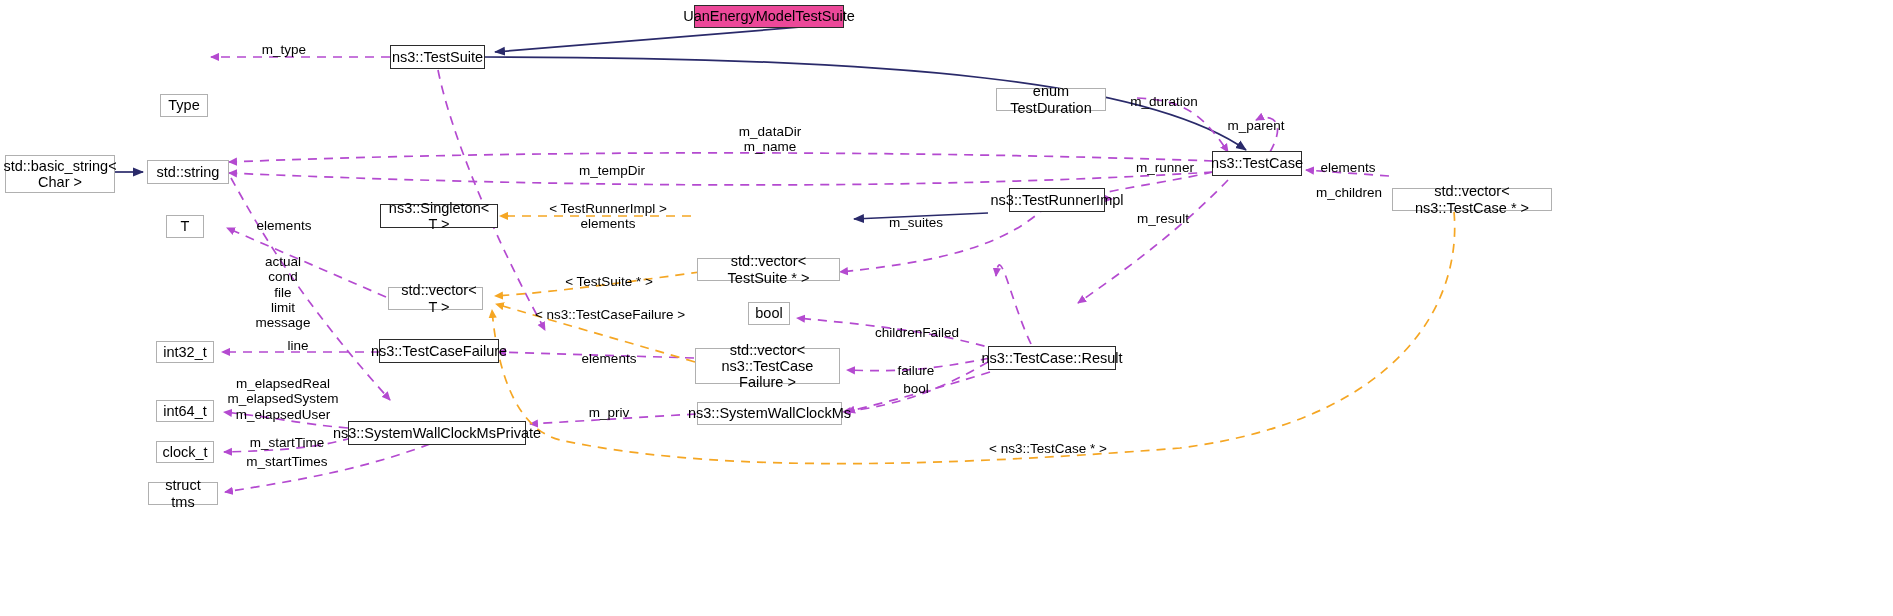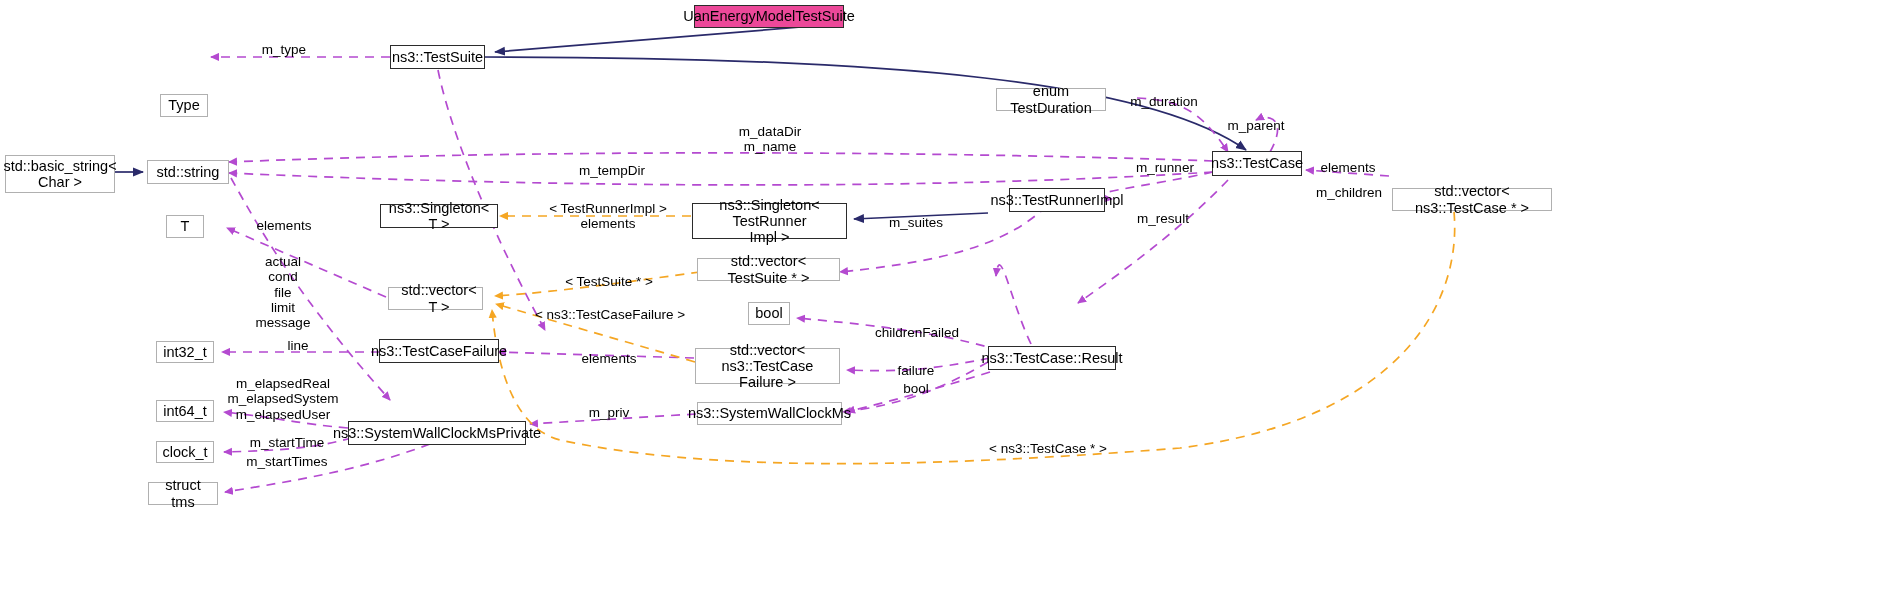--- a/index.html
+++ b/index.html
@@ -106,22 +106,20 @@
 
   <div class="node plain" style="left:5px;top:155px;width:110px;height:38px;">std::basic_string&lt;
 Char &gt;</div>
 
   <div class="node plain" style="left:147px;top:160px;width:82px;height:24px;">std::string</div>
 
   <div class="node plain" style="left:166px;top:215px;width:38px;height:23px;">T</div>
 
   <div class="node strong" style="left:380px;top:204px;width:118px;height:24px;">ns3::Singleton&lt; T &gt;</div>
 
-  <div class="node strong" style="left:692px;top:203px;width:155px;height:36px;">ns3::Singleton&lt; TestRunner
-Impl &gt;</div>
 
   <div class="node plain" style="left:996px;top:88px;width:110px;height:23px;">enum TestDuration</div>
 
   <div class="node strong" style="left:1212px;top:151px;width:90px;height:25px;">ns3::TestCase</div>
 
   <div class="node plain" style="left:1392px;top:188px;width:160px;height:23px;">std::vector&lt; ns3::TestCase * &gt;</div>
 
   <div class="node strong" style="left:1009px;top:188px;width:96px;height:24px;">ns3::TestRunnerImpl</div>
 
   <div class="node plain" style="left:697px;top:258px;width:143px;height:23px;">std::vector&lt; TestSuite * &gt;</div>

